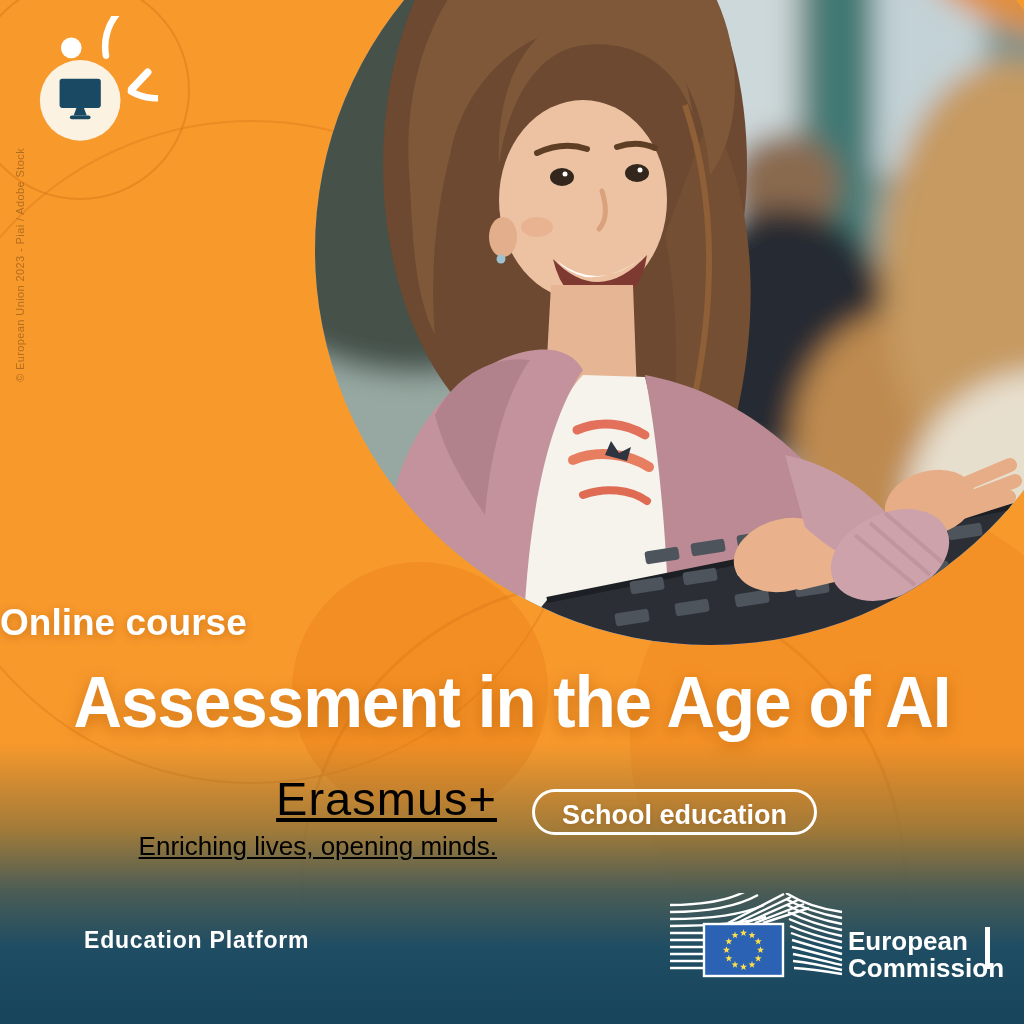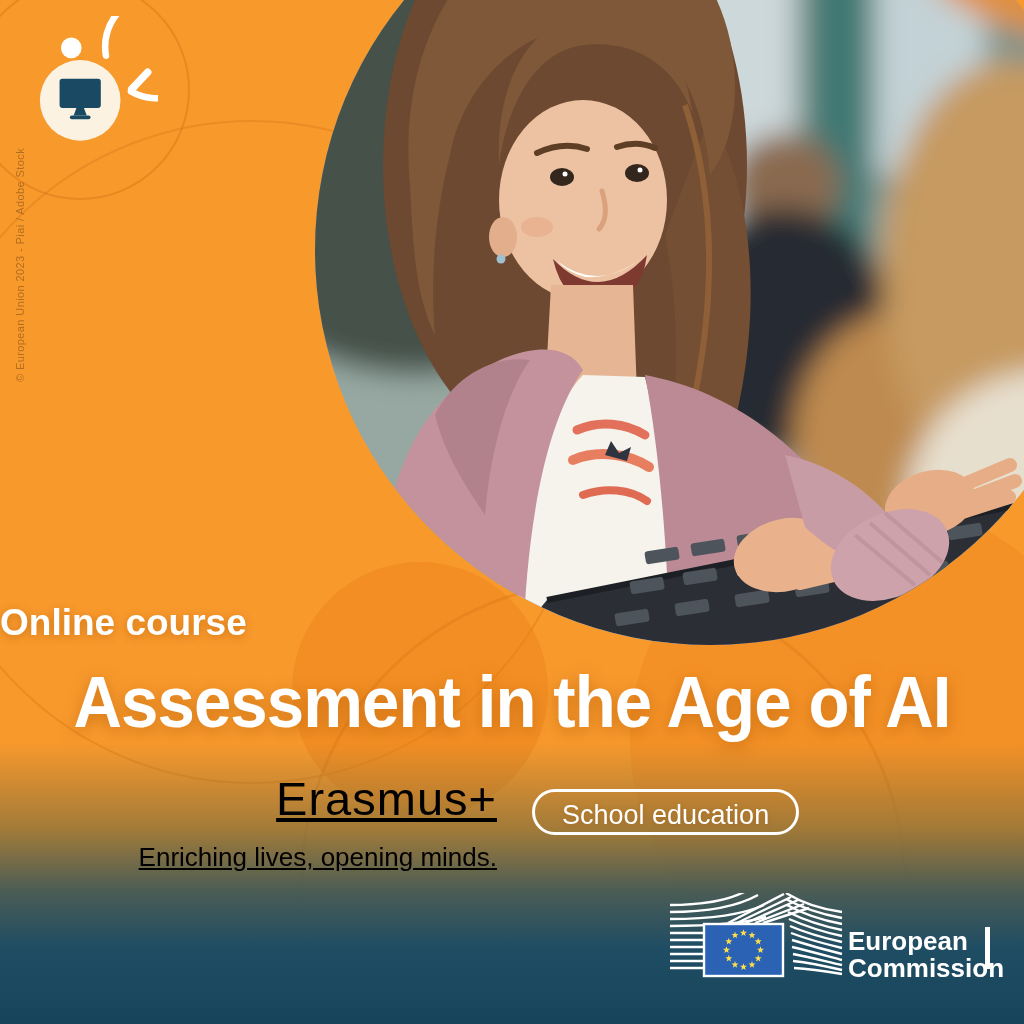--- a/index.html
+++ b/index.html
@@ -45,27 +45,27 @@
     text-shadow:0 2px 8px rgba(160,80,5,.45);
   }
   .headline {
     position:absolute; left:0; right:0; top:660px; z-index:5; margin:0;
     text-align:center; font-size:73px; font-weight:700; color:#FFFFFF;
     letter-spacing:-1px; white-space:nowrap; transform:scaleX(.92);
     text-shadow:0 4px 16px rgba(170,85,5,.5);
   }
   .erasmus { position:absolute; right:527px; top:774px; z-index:5; text-align:right; color:#000000;text-decoration:underline; }
   .erasmus-wordmark { font-size:47px; font-weight:400; letter-spacing:1px; line-height:1.05; }
-  .erasmus-tagline  { margin-top:19px; font-size:26px; font-weight:400;text-align:center; }
+  .erasmus-tagline  { margin-top:8px; font-size:26px; font-weight:400;text-align:center; }
   .badge {
     position:absolute; left:532px; top:789px; z-index:5;
     height:46px; line-height:46px; padding:0 27px;
     border:3px solid #FFFFFF; border-radius:27px; background:transparent;
     font-family:"Liberation Sans",sans-serif;
-    font-size:27px; font-weight:400; color:#FFFFFF; cursor:pointer;
+    font-size:27px; font-weight:700; color:#FFFFFF; cursor:pointer;
     text-shadow:0 1px 4px rgba(160,80,5,.35);
   }
   .platform-name {
     position:absolute; left:84px; top:926px; z-index:5;
     font-size:23px; font-weight:700; color:#FFFFFF;
     letter-spacing:.8px; line-height:1.22;
   }
   .ec-logo { position:absolute; left:664px; top:893px; z-index:5; }
   .ec-logo text { font-family:"Liberation Sans",sans-serif; }
 </style>
@@ -207,20 +207,21 @@
   <div class="erasmus">
     <div class="erasmus-wordmark">Erasmus+</div>
     <div class="erasmus-tagline">Enriching lives, opening minds.</div>
   </div>
 
   <button class="badge">
     <span>School education</span>
   </button>
 
   <div class="platform-name">
+    <div>Education Platform</div>
   </div>
 
   <div class="ec-logo">
     <svg width="380" height="95" viewBox="0 0 380 95">
       <defs>
         <path id="ec-star" d="M0,-3.2 L0.76,-1.05 L3.04,-0.99 L1.24,0.4 L1.88,2.59 L0,1.3 L-1.88,2.59 L-1.24,0.4 L-3.04,-0.99 L-0.76,-1.05 Z"></path>
       </defs>
       <g stroke="#FFFFFF" stroke-width="2.4" fill="none">
         <path d="M6,75 H100"></path>
           <path d="M6,68 H100"></path>

